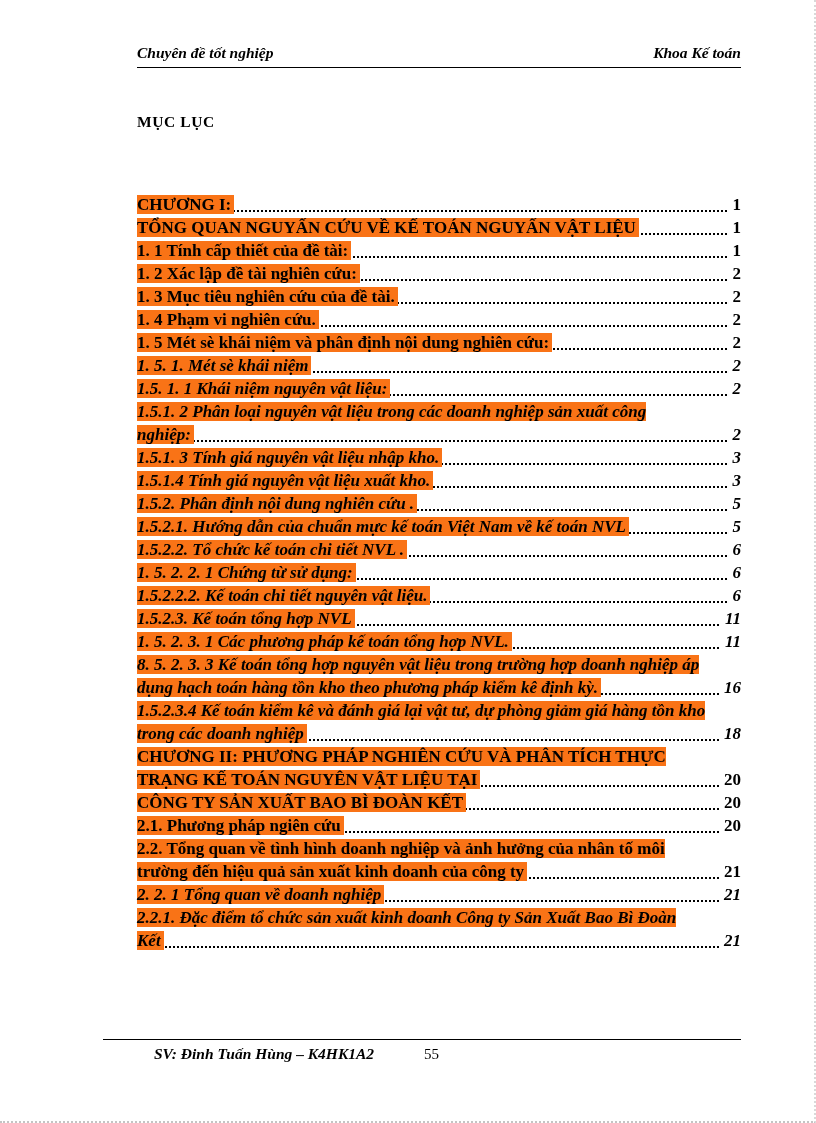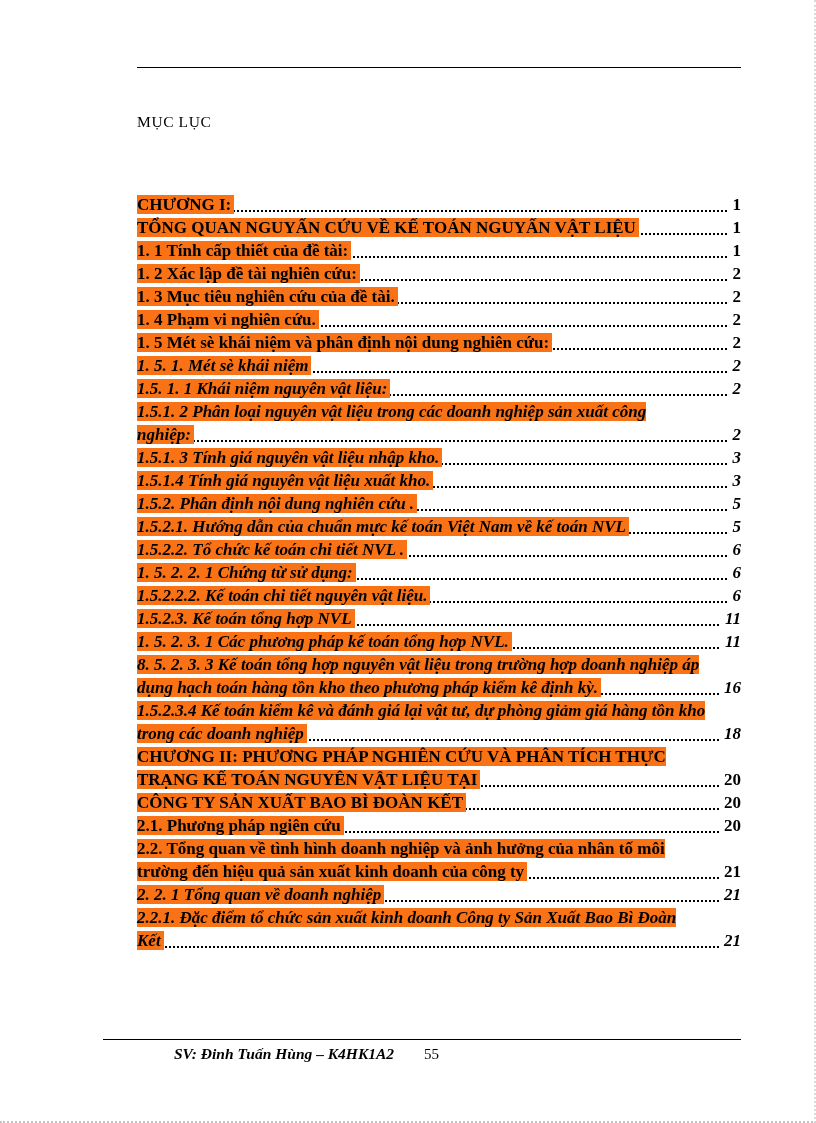--- a/index.html
+++ b/index.html
@@ -38,21 +38,21 @@
     border-top: 1.6px solid #000;
   }
 
   
   .doc-title {
     position: absolute;
     left: 137px;
     top: 113px;
     margin: 0;
     font-size: 15.5px;
-    font-weight: normal;
+    font-weight: bold;
     letter-spacing: 0.6px;
   }
 
   
   .toc {
     position: absolute;
     left: 137px;
     top: 193px;
     width: 604px;
   }
@@ -92,34 +92,37 @@
     top: 1039px;
     border-top: 1.6px solid #000;
   }
   .footer-author {
     position: absolute;
     left: 154px;
     top: 1045px;
     font-size: 15.5px;
     font-weight: bold;
     font-style: italic;
-    margin-left: 20px;
   }
   .footer-page {
     position: absolute;
     left: 424px;
     top: 1046px;
     font-size: 15px;
   }
 </style>
 </head>
 <body>
 
 <div class="page">
 
+  <div class="header">
+    <span class="h-left">Chuyên đề tốt nghiệp</span>
+    <span class="h-right">Khoa Kế toán</span>
+  </div>
   <div class="header-rule"></div>
 
   <h1 class="doc-title">MỤC LỤC</h1>
 
   <div class="toc">
       <div class="entry"><span class="leader"></span><span class="t">CHƯƠNG I: </span><span class="p">1</span></div>
       <div class="entry"><span class="leader"></span><span class="t">TỔNG QUAN NGUYẤN CỨU VỀ KẾ TOÁN NGUYẤN VẬT LIỆU</span><span class="p">1</span></div>
       <div class="entry"><span class="leader"></span><span class="t">1. 1 Tính cấp thiết của đề tài:</span><span class="p">1</span></div>
       <div class="entry"><span class="leader"></span><span class="t">1. 2 Xác lập đề tài nghiên cứu:</span><span class="p">2</span></div>
       <div class="entry"><span class="leader"></span><span class="t">1. 3 Mục tiêu nghiên cứu của đề tài.</span><span class="p">2</span></div>

